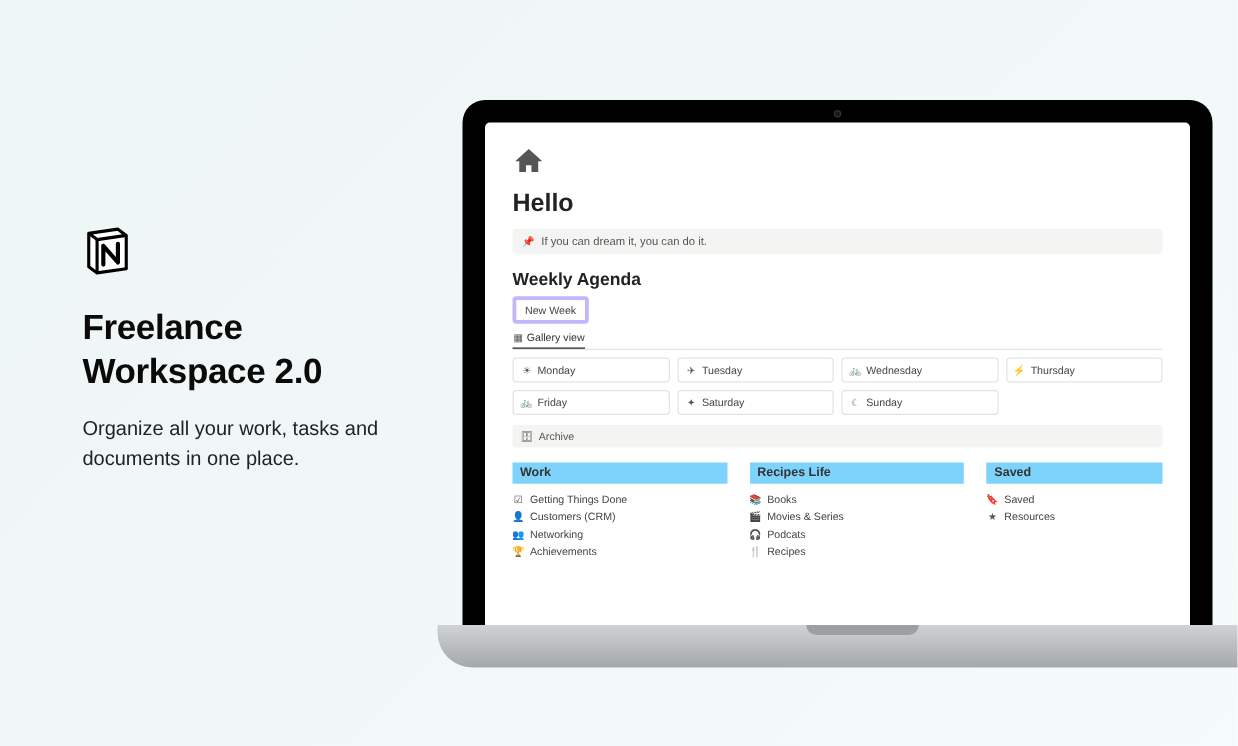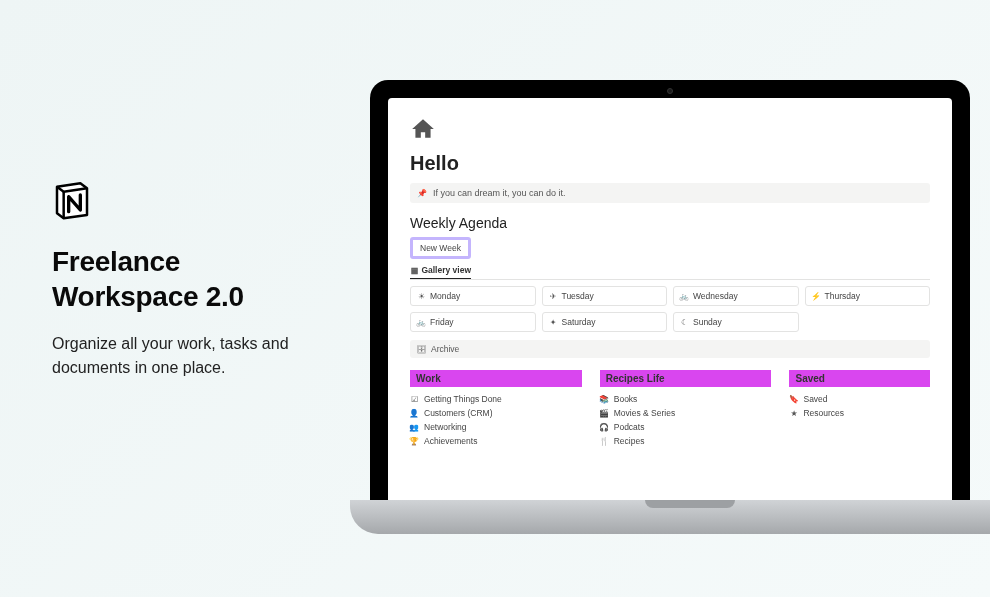--- a/index.html
+++ b/index.html
@@ -3,21 +3,21 @@
 <meta charset="utf-8">
 <style>
 * { margin: 0; padding: 0; box-sizing: border-box; }
 body {
   width: 990px; height: 597px;
   background: linear-gradient(135deg, #eef5f5 0%, #f5fafa 100%);
   font-family: -apple-system, BlinkMacSystemFont, "Segoe UI", Helvetica, Arial, sans-serif;
   overflow: hidden; position: relative;
 }
 .promo {
-  position: absolute; left: 52px; top: 180px; width: 290px;
+  position: absolute; left: 66px; top: 180px; width: 290px;
 }
 .logo {
   width: 40px; height: 40px; margin-bottom: 24px;
 }
 .promo-title {
   font-size: 28px; font-weight: 800; color: #0a0a0a; line-height: 1.25; margin-bottom: 18px;
   letter-spacing: -0.3px;
 }
 .promo-sub {
   font-size: 16px; color: #222; line-height: 1.5;
@@ -43,37 +43,37 @@
   border-radius: 0 0 28px 28px; margin: 0 auto; position: relative;
   background: linear-gradient(#d0d3d6, #a5a8ab);
 }
 .laptop-notch { position:absolute; top:0; left:50%; transform:translateX(-50%); width:90px; height:8px; background:#9da0a3; border-radius:0 0 8px 8px;}
 .home-icon { width: 26px; height: 26px; color:#555; margin-bottom: 10px;}
 .page-title { font-size: 20px; font-weight:700; margin-bottom:8px; color:#222;}
 .quote-bar {
   background:#f4f4f3; border-radius:3px; padding:5px 8px; font-size:9px; color:#555;
   display:flex; align-items:center; gap:6px; margin-bottom:12px;
 }
-.section-h { font-size:14px; font-weight:400; margin-bottom:6px; color:#222;}
+.section-h { font-size:14px; font-weight:700; margin-bottom:6px; color:#222;}
 .pill {
   display:inline-block; font-size:8.5px; padding:3px 7px; border:3px solid #c4b5fd; border-radius:3px; color:#444; margin-bottom:6px;
 }
 .view-tab { font-size:8.5px; color:#333; display:flex; align-items:center; gap:4px; border-bottom:1px solid #e3e3e2; padding-bottom:4px; margin-bottom:6px;}
-.view-tab .active { border-bottom:1.5px solid #222; padding-bottom:3px; margin-bottom:-4px; font-weight:700;}
+.view-tab .active { border-bottom:1.5px solid #222; padding-bottom:3px; margin-bottom:-4px; font-weight:400;}
 .days { display:grid; grid-template-columns: repeat(4, 1fr); gap:6px; margin-bottom:8px;}
 .day {
   border:1px solid #e3e3e2; border-radius:3px; padding:4px 6px; font-size:8.5px; color:#444;
   display:flex; align-items:center; gap:4px; background:#fff;
 }
 .archive-bar {
   background:#f4f4f3; border-radius:3px; padding:4px 7px; font-size:8.5px; color:#555; margin:6px 0 12px;
   display:flex; align-items:center; gap:5px;
 }
 .cols { display:grid; grid-template-columns: 1.1fr 1.1fr 0.9fr; gap:18px;}
-.col-head { background:#d946ef; font-size:10px; font-weight:600; padding:3px 6px; margin-bottom:5px; color:#333;}
+.col-head { background:#7dd3fc; font-size:10px; font-weight:600; padding:3px 6px; margin-bottom:5px; color:#333;}
 .li { font-size:8.5px; color:#444; display:flex; align-items:center; gap:5px; padding:2px 0;}
 .ico { width:9px; height:9px; flex:0 0 9px; display:inline-flex; align-items:center; justify-content:center; font-size:8px; color:#555;}
 </style>
 </head>
 <body>
 
 <div class="promo">
   <div class="logo">
     <svg viewBox="0 0 48 48" fill="none">
       <path d="M6 8 L34 4 L42 10 L42 42 L14 46 L6 40 Z" fill="#fff" stroke="#000" stroke-width="3" stroke-linejoin="round"></path>

